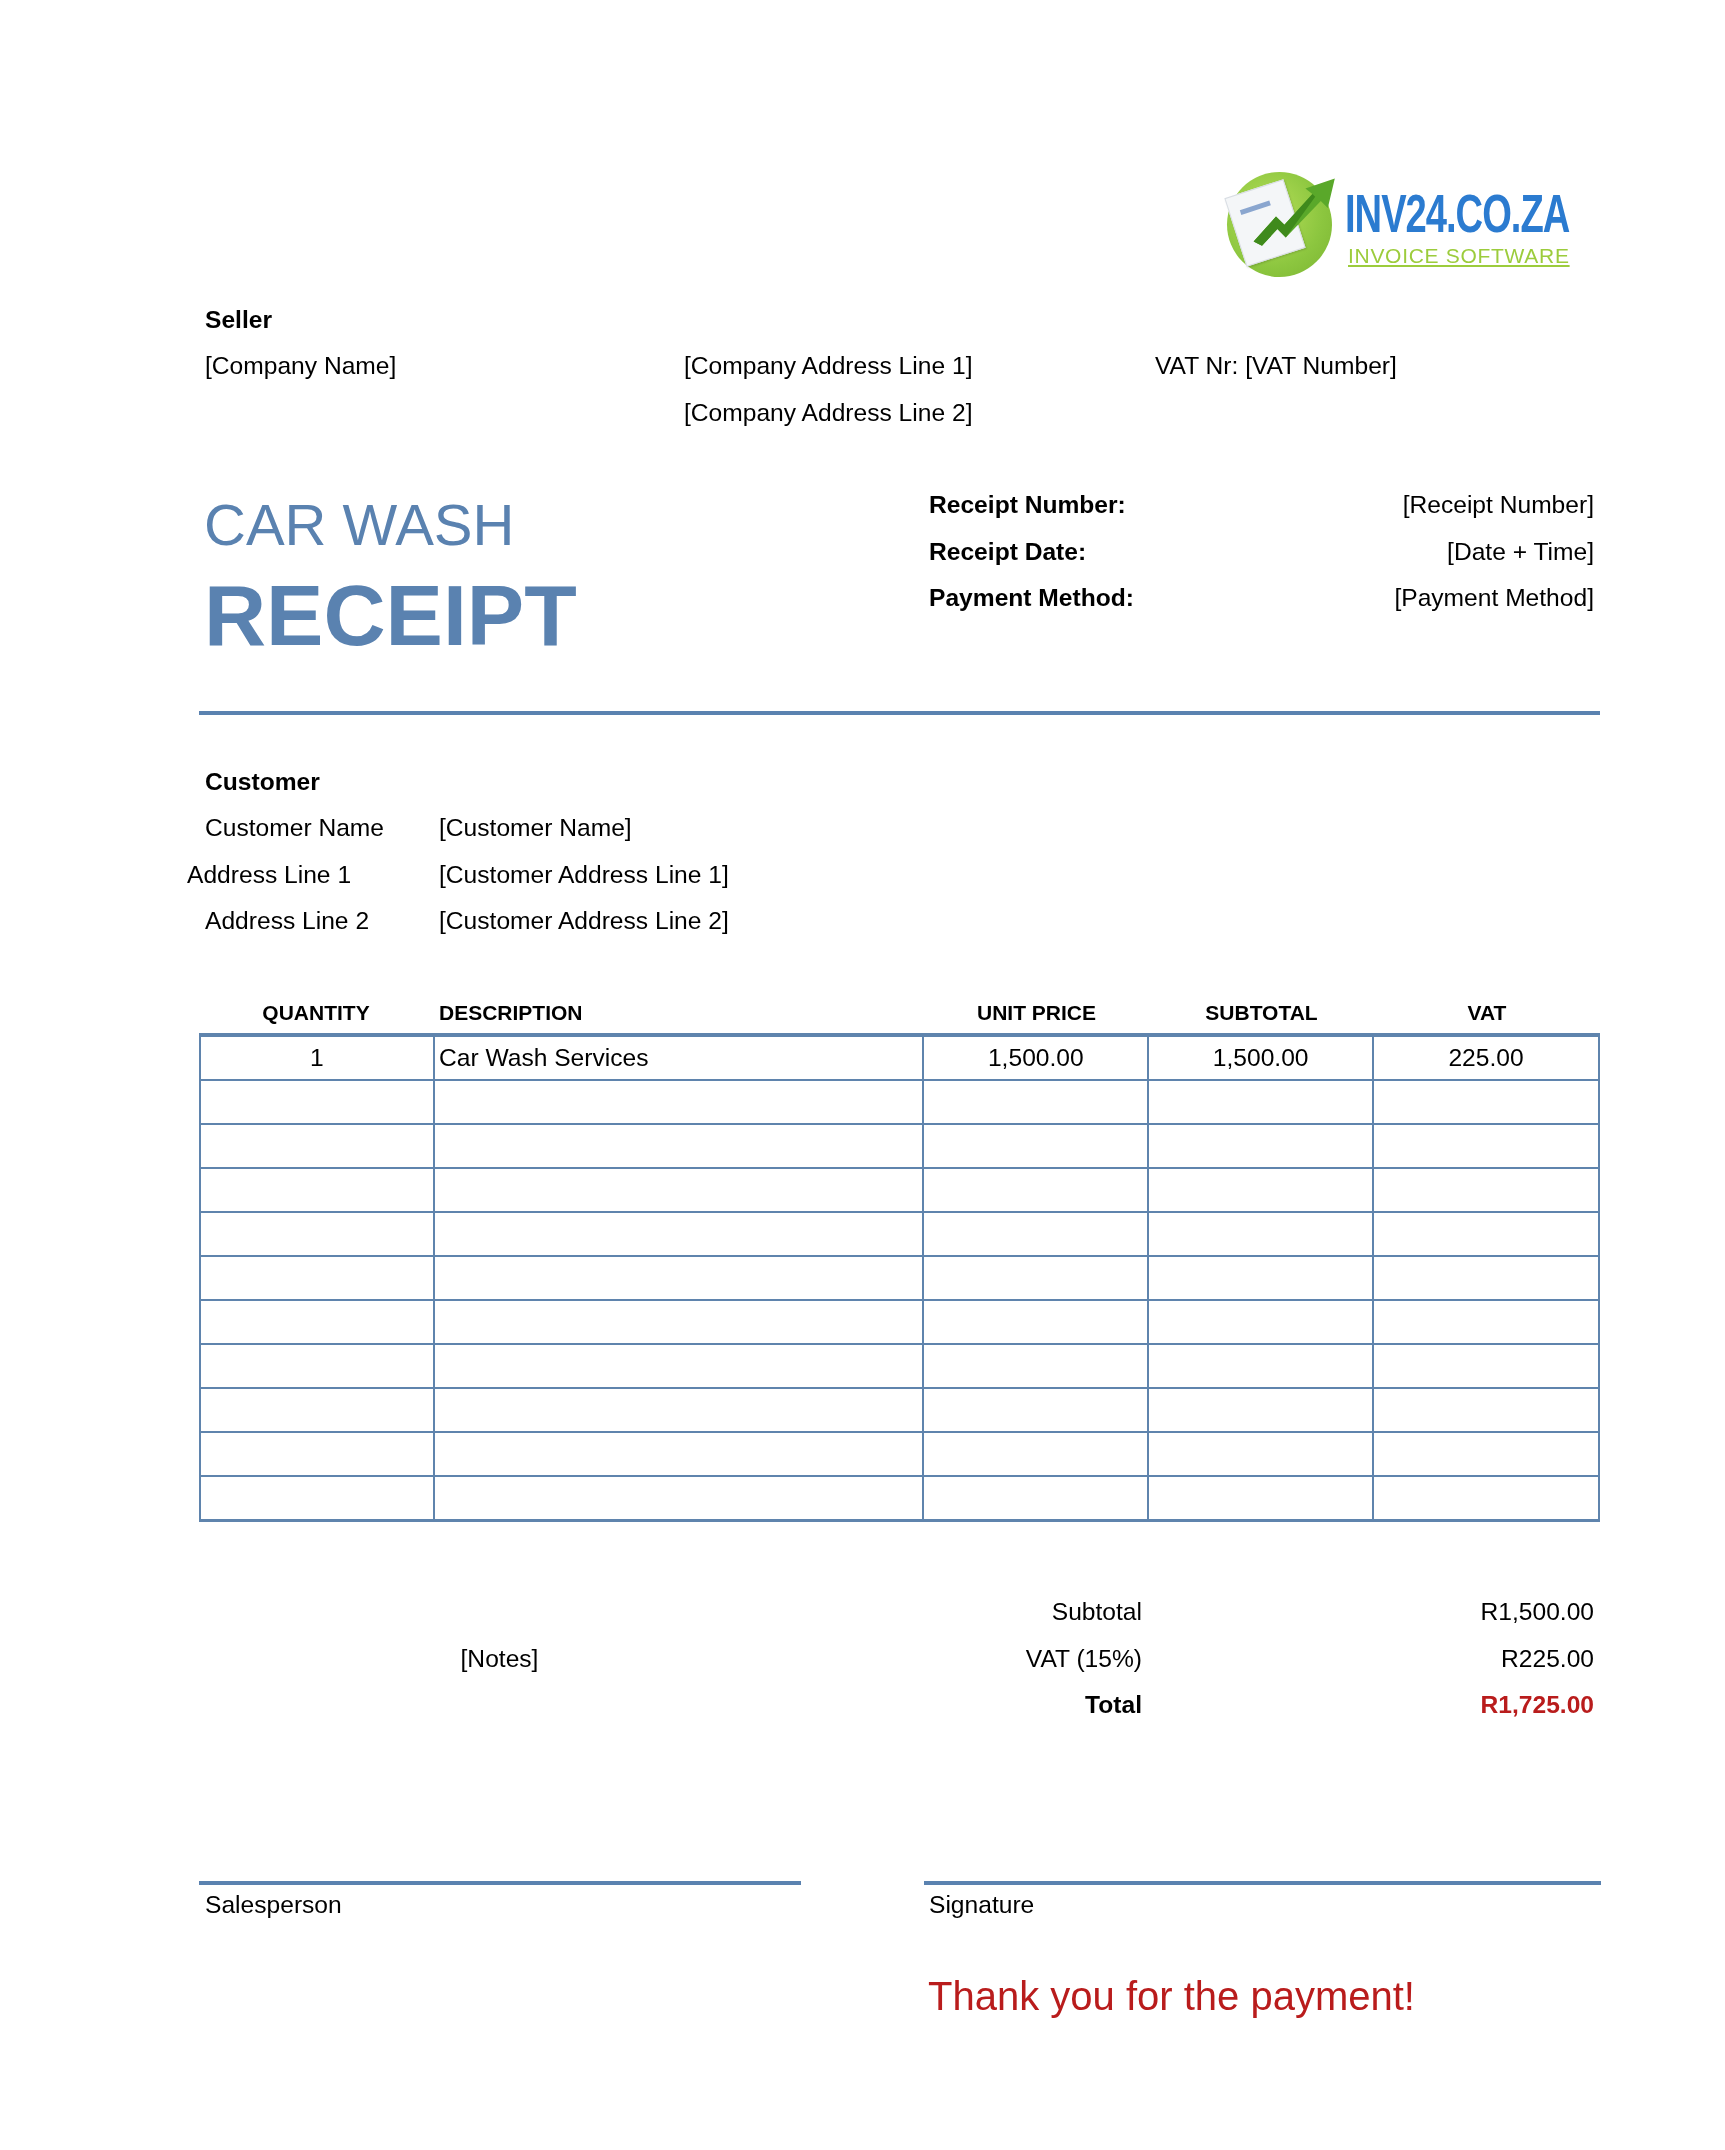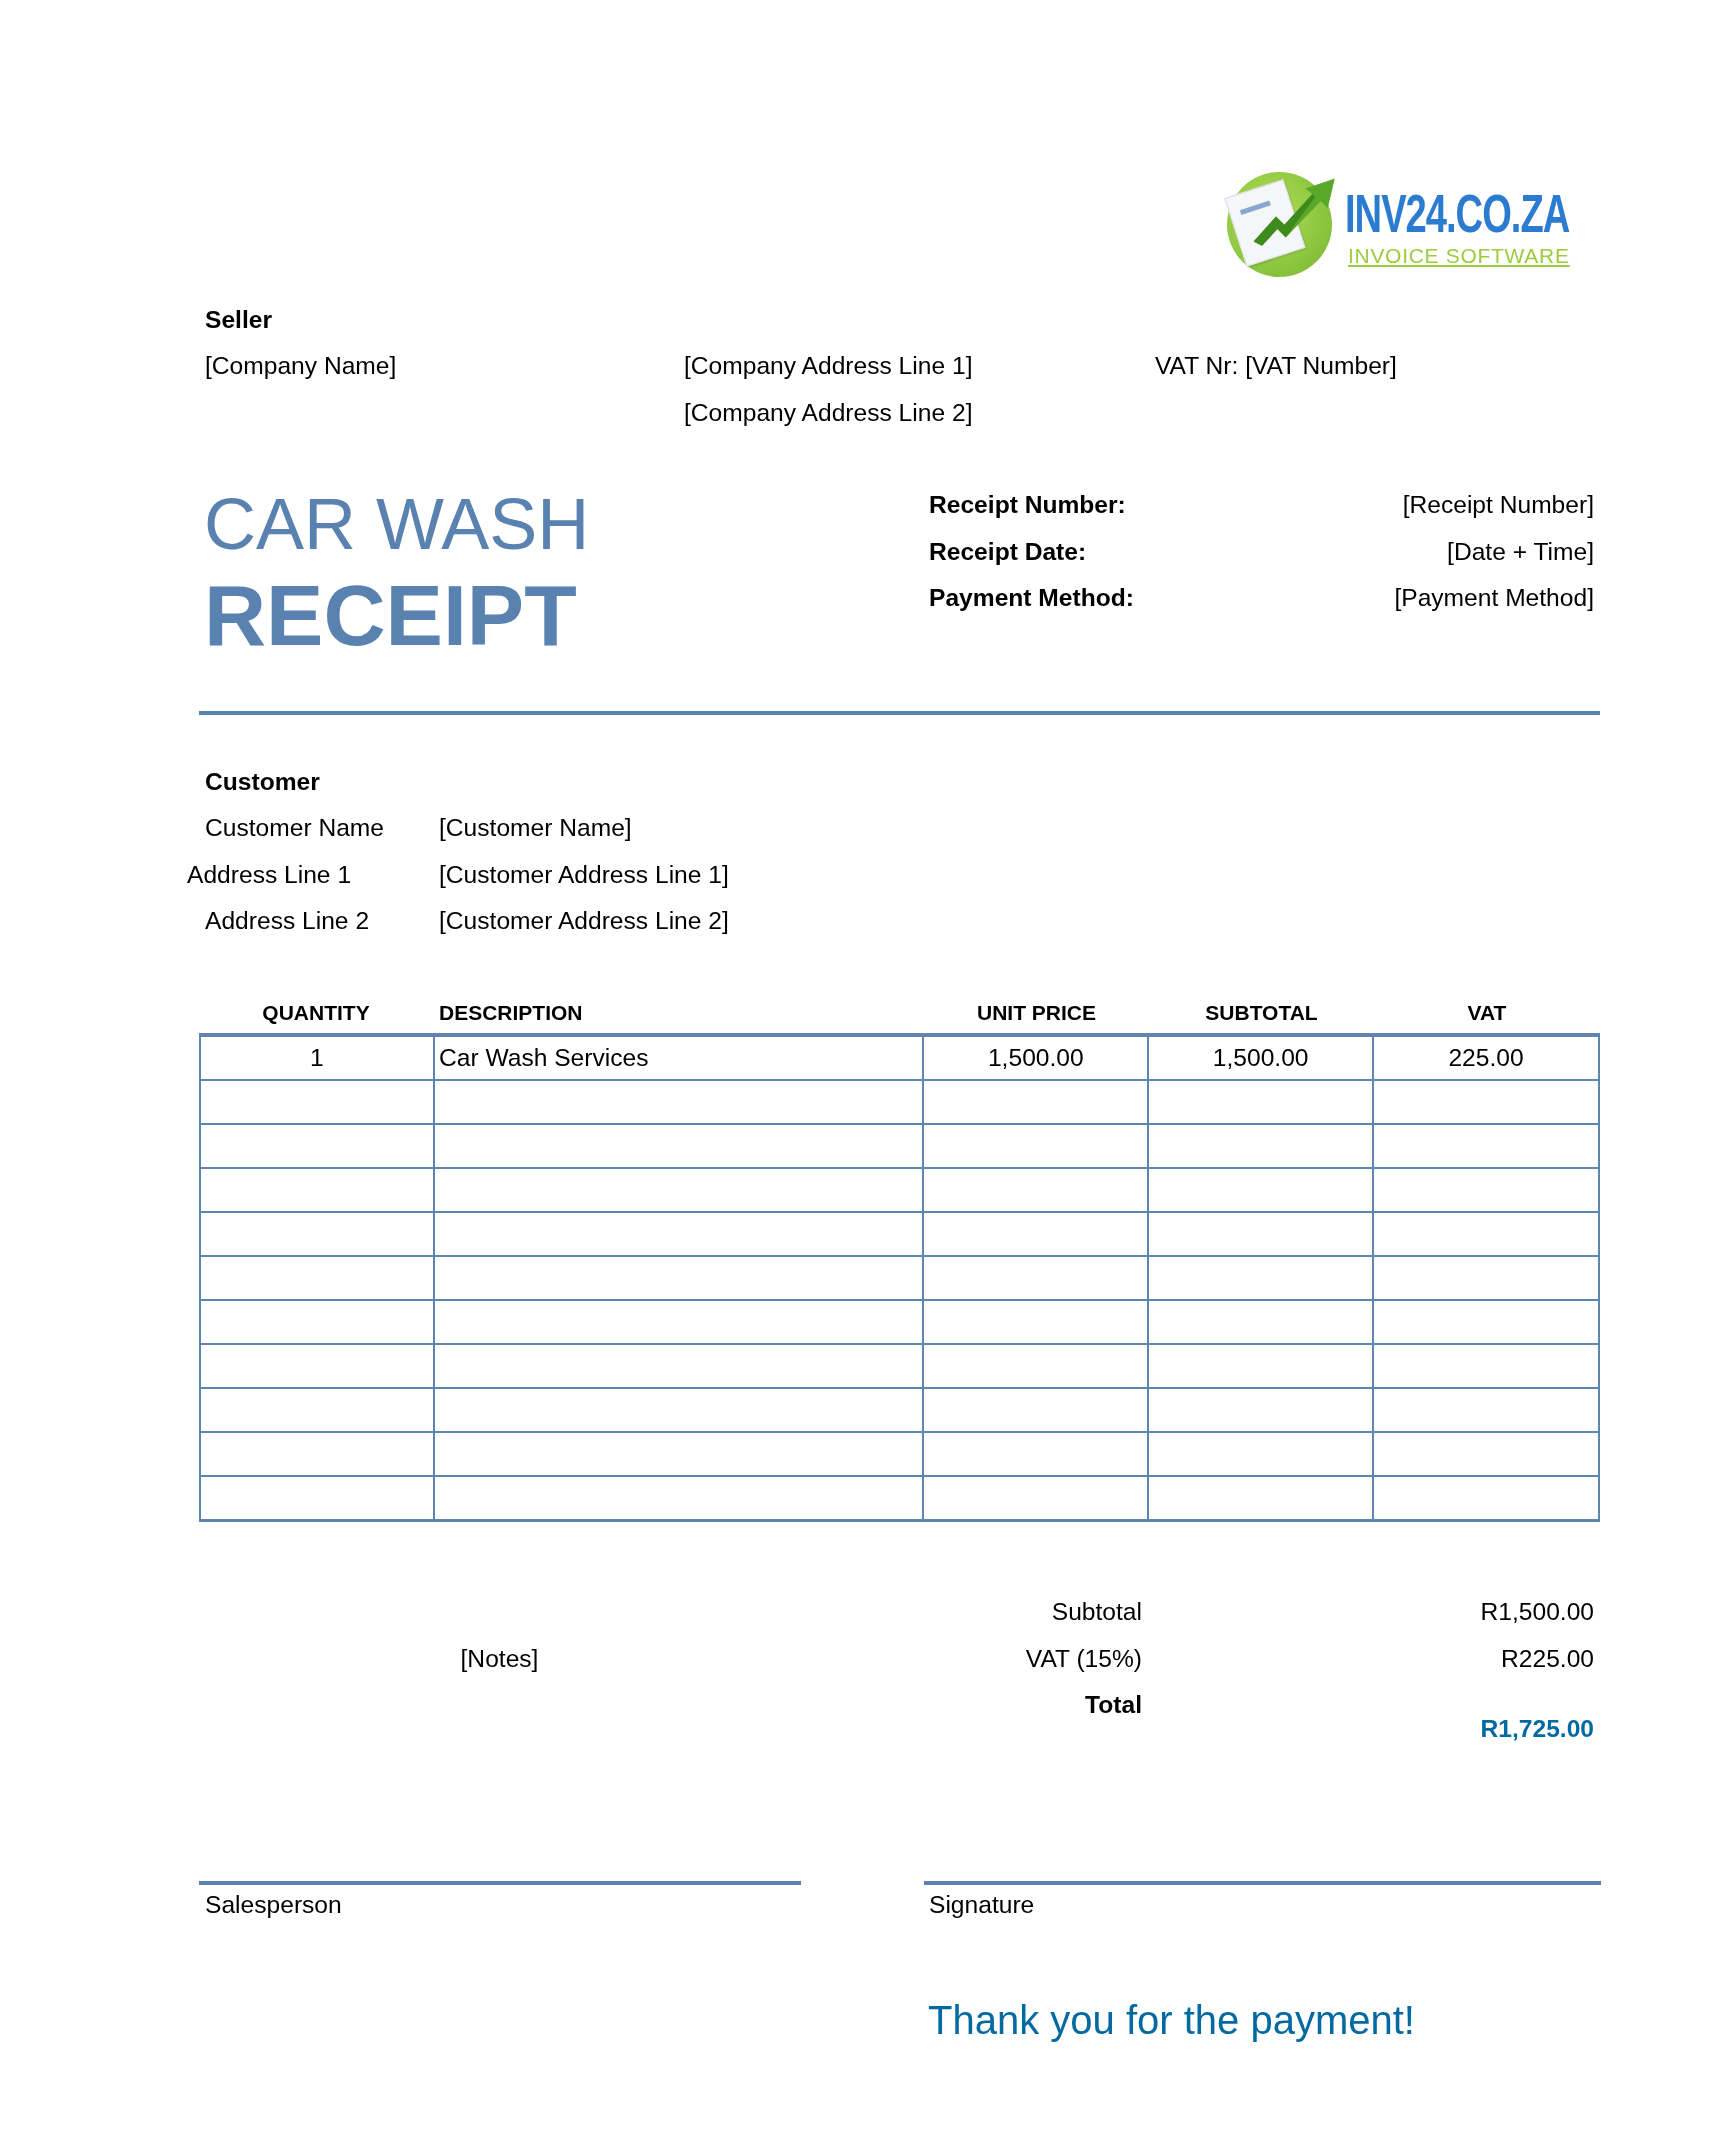--- a/index.html
+++ b/index.html
@@ -2,35 +2,35 @@
 <html style="font-size:11.2px"><head>
 <meta charset="utf-8">
 <style>
   html, body { margin:0; padding:0; background:#ffffff; }
   body { width:1725px; height:2151px; position:relative; overflow:hidden;
          font-family:"Liberation Sans", sans-serif; color:#000; }
   .abs { position:absolute; white-space:nowrap; }
   .t { font-size:24.6px; line-height:28px; }
   .b { font-weight:bold; }
   .right { text-align:left; }
-  .blue { color:#0369a1;margin-top:24px; }
+  .blue { color:#b91c1c; }
 
   
   #logo { left:1227px; top:166px; width:351px; height:112px; }
   #logo .circle { position:absolute; left:0; top:5.6px; width:105px; height:105px; border-radius:50%;
                   background:radial-gradient(circle at 40% 40%, #b8e05a 0%, #8cc63f 60%, #7ab431 100%); }
   #logo .paper { position:absolute; left:7px; top:21px; width:60px; height:70px; background:#f4f6f8;
                  border:0.7px solid #d8dde3; transform:rotate(-18deg); box-shadow:0.7px 1.4px 2.1px rgba(0,0,0,0.15); }
   #logo .paper::before { content:""; position:absolute; left:9.8px; top:15.4px; width:31px; height:4.2px; background:#8aa6cf; }
   #logo .arrow { position:absolute; left:21px; top:7px; width:91px; height:77px; }
   #logo .brand { position:absolute; left:118px; top:21px; font-size:53px; line-height:53px; font-weight:bold;
                  color:#2b7bd0; letter-spacing:-1.4px; transform:scaleX(0.72); transform-origin:left top; }
   #logo .tag { position:absolute; left:121px; top:79px; font-size:21px; line-height:22.5px; color:#9ccc3c; letter-spacing:0.7px;text-decoration:underline; }
 
-  #title1 { left:204px; top:479px; font-size:72px; line-height:91px; color:#5a82b0; }
+  #title1 { left:204px; top:479px; font-size:58px; line-height:91px; color:#5a82b0; }
   #title2 { left:204px; top:570px; font-size:86px; line-height:91px; font-weight:bold; color:#5a82b0; }
 
   .hr { position:absolute; background:#5a82b0; }
 
   table#items { position:absolute; left:199px; top:1033px; width:1401px; border-collapse:collapse; }
   #items td { border:2.1px solid #5f84ad; height:42px; padding:0 4.2px; font-size:24.6px; }
   #items tr:first-child td { border-top-width:4.9px; }
   #items tr:last-child td { border-bottom-width:3.5px; }
   #items td.c { text-align:center; }
   #items td.l { text-align:left; }

